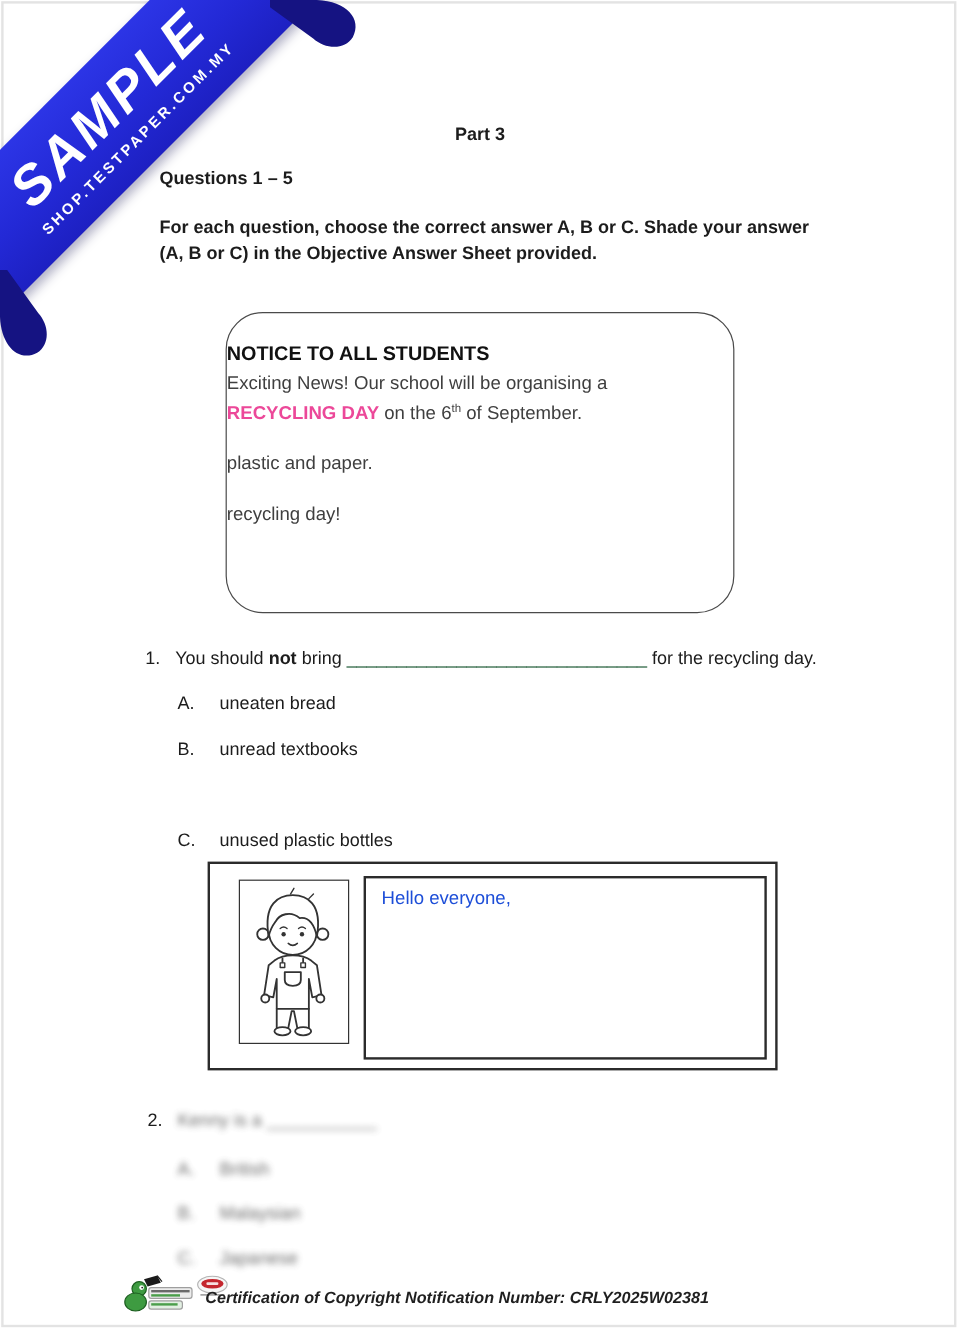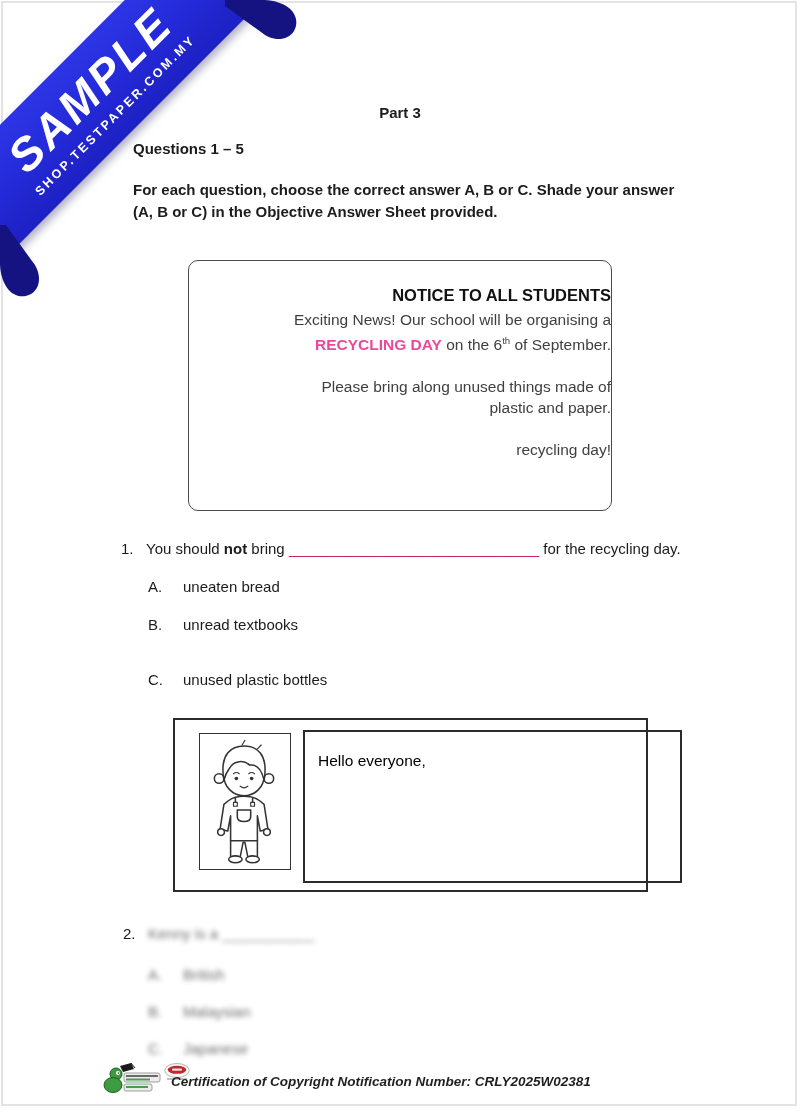--- a/index.html
+++ b/index.html
@@ -23,42 +23,42 @@
 
   
   .part-title{position:absolute;left:0;top:104px;width:800px;text-align:center;
         font-weight:bold;font-size:15px;}
   .questions-range{position:absolute;left:133px;top:140px;font-weight:bold;font-size:15px;}
   .instructions{position:absolute;left:133px;top:179px;width:600px;font-weight:bold;
         font-size:15px;line-height:22px;}
 
   
   .notice-box{position:absolute;left:188px;top:260px;width:424px;height:251px;
-        border:1.5px solid #4a4a4a;border-radius:10px;box-sizing:border-box;
-        text-align:right;padding-top:25px;}
+        border:1.5px solid #4a4a4a;border-radius:31px;box-sizing:border-box;
+        text-align:left;padding-top:25px;}
   .notice-title{font-weight:bold;font-size:16.5px;color:#111;margin-bottom:4px;}
   .notice-line{font-size:15.5px;line-height:21px;color:#3f3f3f;}
   .notice-gap{height:21px;}
   .notice-line b{color:#ec4899;}
   .sup{vertical-align:super;font-size:0.62em;}
 
   
   .q-row{position:absolute;font-size:15px;}
   .q-num{display:inline-block;width:25px;}
-  .blank-line{letter-spacing:0;color:#be185d;}
+  .blank-line{letter-spacing:0;color:#14532d;}
   .opt-label{display:inline-block;width:35px;}
 
   
   .kenny-box{position:absolute;left:173px;top:718px;width:475px;height:174px;
         border:2px solid #2b2b2b;box-sizing:border-box;}
   .pic-frame{position:absolute;left:24px;top:13px;width:92px;height:137px;
         border:1.5px solid #333;box-sizing:border-box;background:#fff;}
-  .passage-textbox{position:absolute;left:128px;top:10px;width:379px;height:153px;
-        border:2px solid #2b2b2b;box-sizing:border-box;padding:18px 13px;
-        font-size:15.5px;line-height:21.5px;color:#000000;}
+  .passage-textbox{position:absolute;left:128px;top:10px;width:336px;height:153px;
+        border:2px solid #2b2b2b;box-sizing:border-box;padding:6px 13px;
+        font-size:15.5px;line-height:21.5px;color:#1d4ed8;}
   .passage-textbox p{margin:0;text-align:justify;text-indent:113px;}
 
   
   .blurred{filter:blur(2.6px);opacity:.8;color:#4a4a4a;}
 
   
   .footer-logos{position:absolute;left:100px;top:1060px;}
   .testpaper-logo{position:absolute;left:0;top:2px;}
   .myipo-logo{position:absolute;left:64px;top:3px;}
   .certification{position:absolute;left:171px;top:1074px;font-size:13.5px;
@@ -75,36 +75,35 @@
   <div class="instructions">
     <div>For each question, choose the correct answer A, B or C. Shade your answer</div>
     <div>(A, B or C) in the Objective Answer Sheet provided.</div>
   </div>
 
   <div class="notice-box">
     <div class="notice-title">NOTICE TO ALL STUDENTS</div>
     <div class="notice-line">Exciting News! Our school will be organising a</div>
     <div class="notice-line"><b>RECYCLING DAY</b><span> on the 6</span><span class="sup">th</span><span> of September.</span></div>
     <div class="notice-gap"></div>
-    <div class="notice-line">Please bring along unused things made of</div>
     <div class="notice-line">plastic and paper.</div>
     <div class="notice-gap"></div>
     <div class="notice-line">recycling day!</div>
   </div>
 
   <div class="q-row" style="left:121px;top:540px;">
     <span class="q-num">1.</span><span>You should </span><b>not</b><span> bring </span><span class="blank-line">______________________________</span><span> for the recycling day.</span>
   </div>
   <div class="q-row" style="left:148px;top:578px;">
     <span class="opt-label">A.</span><span>uneaten bread</span>
   </div>
   <div class="q-row" style="left:148px;top:616px;">
     <span class="opt-label">B.</span><span>unread textbooks</span>
   </div>
-  <div class="q-row" style="left:148px;top:671px;">
+  <div class="q-row" style="left:148px;top:692px;">
     <span class="opt-label">C.</span><span>unused plastic bottles</span>
   </div>
 
   <div class="kenny-box">
     <div class="pic-frame">
       <svg width="88" height="133" viewBox="0 0 92 136" fill="none" stroke="#333" stroke-width="1.6" stroke-linecap="round" stroke-linejoin="round">
         <circle cx="20" cy="45" r="5" fill="#fff"></circle>
         <circle cx="72" cy="45" r="5" fill="#fff"></circle>
         <circle cx="46" cy="42" r="21" fill="#fff"></circle>
         <path d="M 25,47 C 20,18 34,11 46,11 C 58,11 72,18 67,47 C 64,34 58,30 52,31 C 44,24 34,28 31,34 C 28,38 26,42 25,47 Z" fill="#fff"></path>

